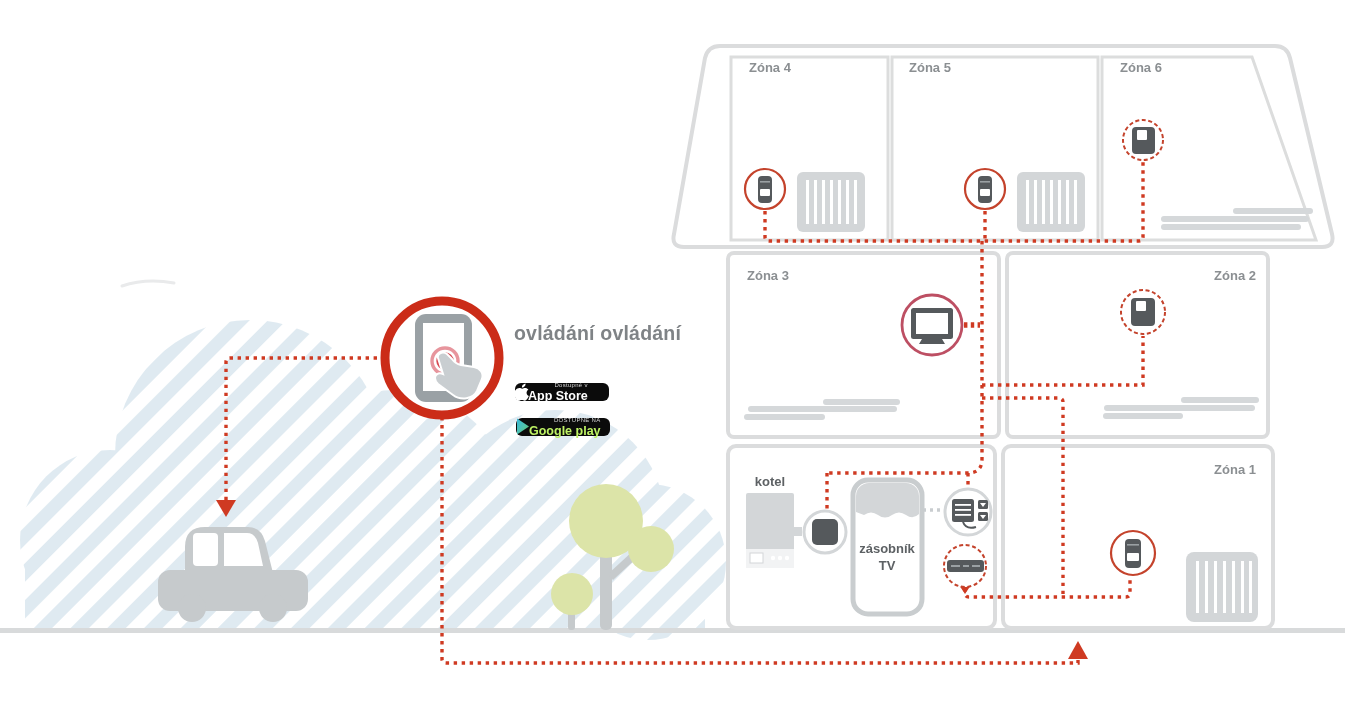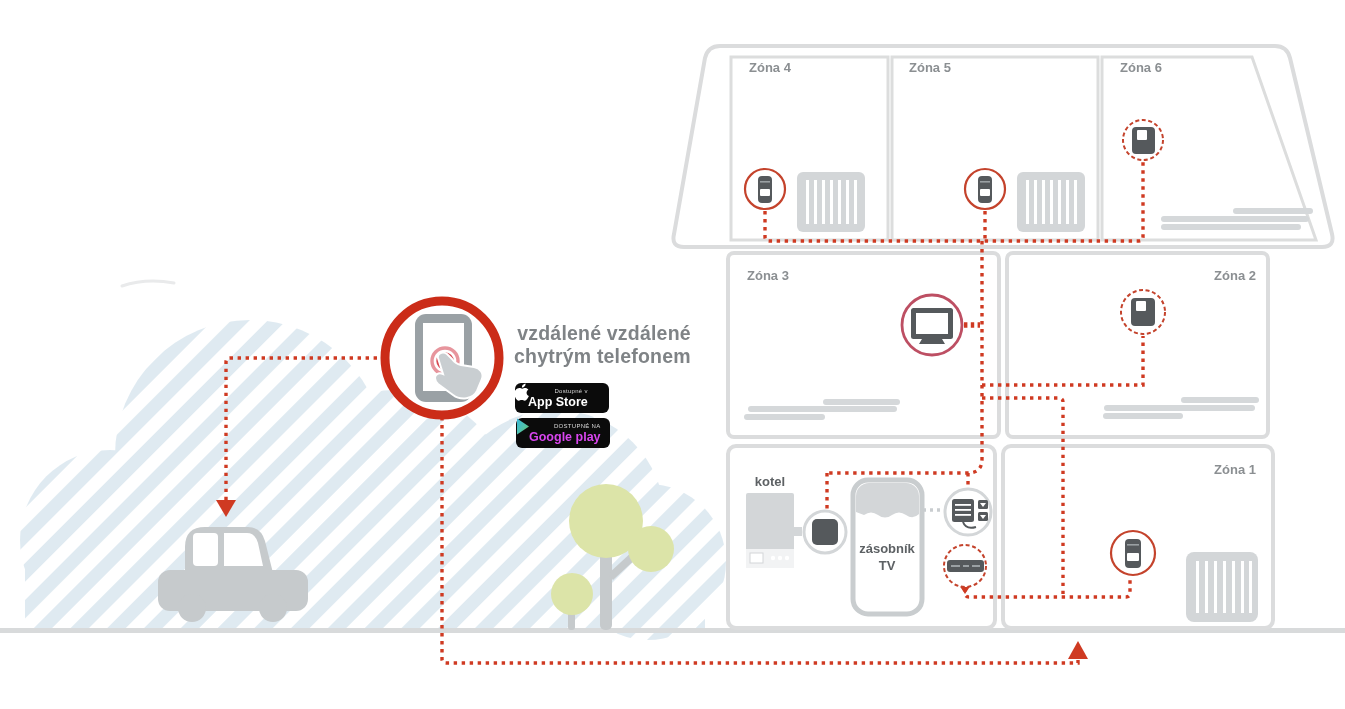--- a/index.html
+++ b/index.html
@@ -1,26 +1,26 @@
 <!DOCTYPE html>
 <html><head>
 <meta charset="utf-8">
 <style>
   html,body{margin:0;padding:0;background:#ffffff;}
   .stage{position:relative;width:1345px;height:709px;font-family:"Liberation Sans",sans-serif;overflow:hidden;background:#fff;text-align:right;}
   .stage svg{position:absolute;left:0;top:0;}
   .zone-label{font-size:13px;font-weight:bold;fill:#8b8f92;}
   .dev-label{font-size:13px;font-weight:bold;fill:#5d6164;}
   .remote-text{position:absolute;left:514px;top:322px;font-size:19.5px;font-weight:bold;color:#7f8386;line-height:23px;letter-spacing:.2px;}
-  .badge{position:absolute;width:94px;height:30px;background:#0b0b0b;border-radius:6px;display:flex;align-items:center;padding:0 7px;box-sizing:border-box;color:#fff;cursor:pointer;}
+  .badge{position:absolute;width:94px;height:18px;background:#0b0b0b;border-radius:6px;display:flex;align-items:center;padding:0 7px;box-sizing:border-box;color:#fff;cursor:pointer;}
   .badge .bicon{flex:0 0 auto;margin-right:6px;display:flex;align-items:center;}
   .badge .btxt{display:flex;flex-direction:column;line-height:1;}
   .badge .small{font-size:6px;letter-spacing:.3px;color:#d8d8d8;margin-bottom:2px;white-space:nowrap;}
   .badge .big{font-size:12.5px;font-weight:bold;white-space:nowrap;}
-  .badge.gplay .big{font-weight:bold;color:#d946ef;}
+  .badge.gplay .big{font-weight:bold;color:#bef264;}
   .badge.appstore{left:515px;top:383px;}
   .badge.gplay{left:516px;top:418px;}
 </style>
 </head>
 <body>
 
 <div class="stage">
 <svg width="1345" height="709" viewBox="0 0 1345 709">
   <defs>
     <pattern id="stripes" width="26" height="26" patternUnits="userSpaceOnUse" patternTransform="rotate(45)">
@@ -267,22 +267,21 @@
     <circle cx="442" cy="358" r="57" fill="#ffffff" stroke="#cb2c18" stroke-width="9"></circle>
     <rect x="415" y="314" width="57" height="88" rx="11" fill="#9aa1a5"></rect>
     <rect x="423" y="323" width="41" height="68" fill="#ffffff"></rect>
     <circle cx="445" cy="361" r="13" fill="none" stroke="#e7959d" stroke-width="3.4"></circle>
     <circle cx="445" cy="361" r="7" fill="none" stroke="#d84b55" stroke-width="3.4"></circle>
     <path d="M447,354 c-4,-3 -10,-1 -9,4 l5,16 c-5,-2 -8,1 -8,4 0,2 1,4 3,6 l15,11 c8,6 20,4 24,-4 l5,-12 c2,-6 -2,-11 -8,-12 l-13,-2 c-4,-1 -7,-3 -9,-6 z" fill="#c9ced1" stroke="#ffffff" stroke-width="2"></path>
   </g>
 </svg>
 
 <div class="remote-text">
-  <div>vzdálené vzdálené</div>
-  <div>chytrým telefonem</div>
+  <div>ovládání ovládání</div>
 </div>
 
 <div class="badge appstore">
   <span class="bicon">
     <svg width="15" height="18" viewBox="0 0 15 18" fill="#ffffff">
       <path d="M10.6,0.4 c0.1,1.1 -0.3,2.1 -1,2.9 C8.9,4.1 7.9,4.6 6.9,4.5 C6.8,3.5 7.3,2.5 7.9,1.8 C8.6,1.1 9.7,0.5 10.6,0.4 Z"></path>
       <path d="M13.9,13.1 c-0.4,0.9 -0.8,1.7 -1.4,2.5 c-0.8,1.1 -1.6,2.2 -2.8,2.2 c-1.2,0 -1.6,-0.7 -3,-0.7 c-1.4,0 -1.8,0.7 -3,0.7 c-1.2,0 -2.1,-1.2 -2.9,-2.3 C-0.8,13 -1.2,9.1 0.8,6.8 C1.7,5.7 3,5 4.3,5 c1.2,0 2,0.7 3,0.7 c1,0 1.6,-0.7 3,-0.7 c1.1,0 2.3,0.6 3.1,1.7 c-2.7,1.5 -2.3,5.3 0.5,6.4 Z"></path>
     </svg>
   </span>
   <span class="btxt">

